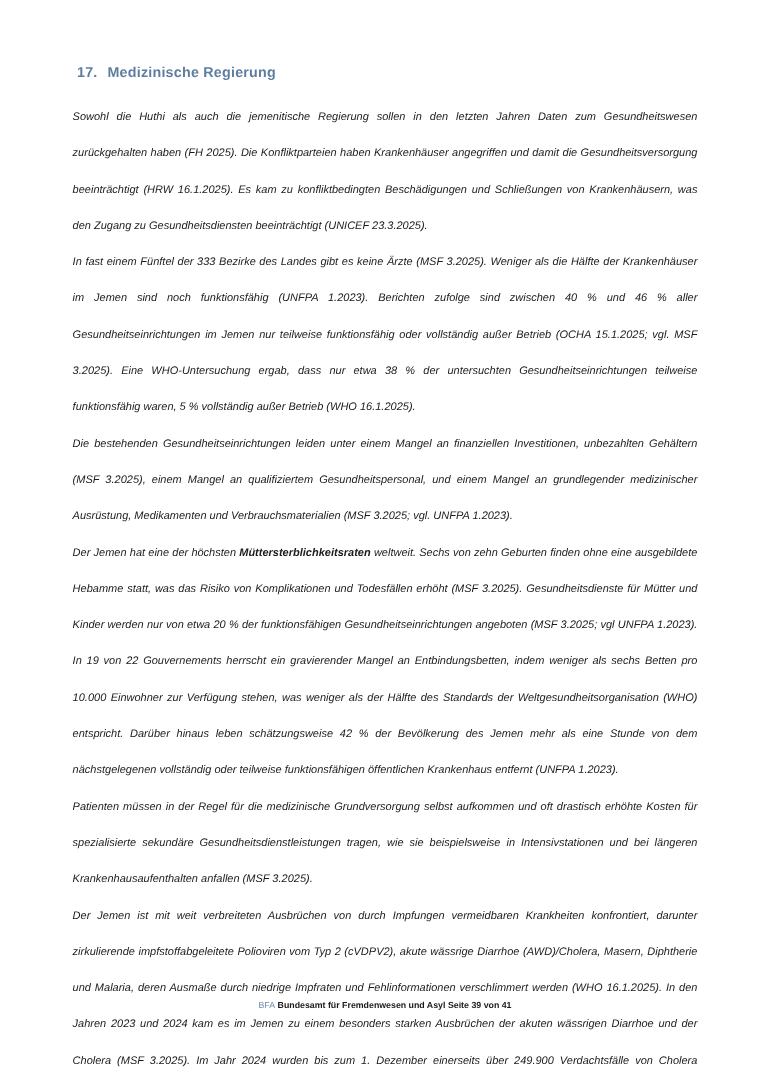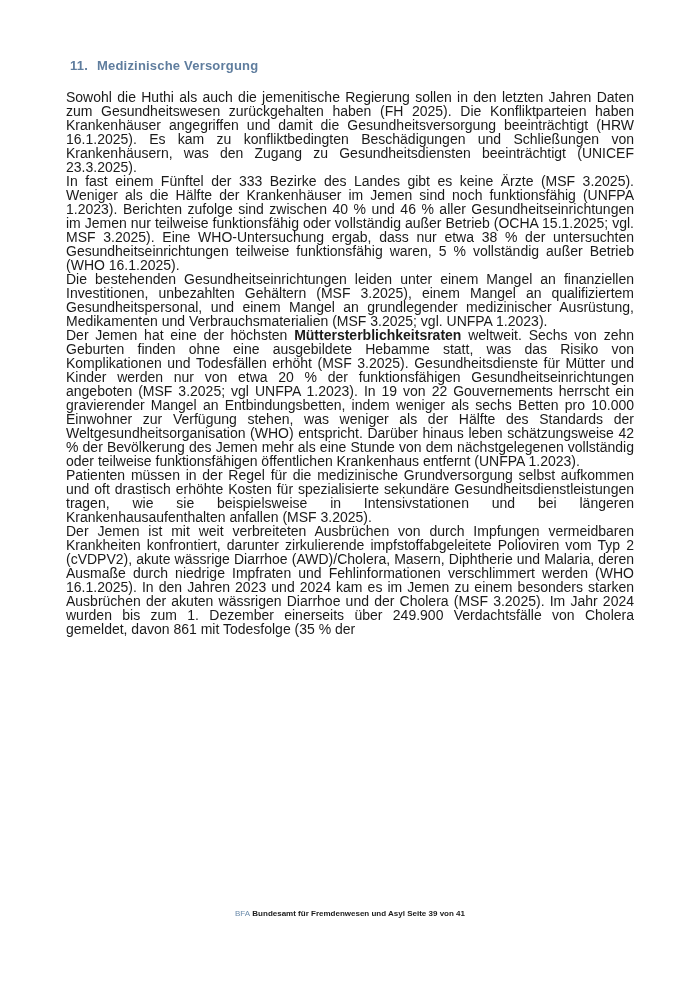--- a/index.html
+++ b/index.html
@@ -23,24 +23,25 @@
     color: var(--heading-color, #5f7d9e);
     font-weight: bold;
     font-size: 13px;
     padding-left: 4px;
     margin-bottom: 17px;
     letter-spacing: 0.2px;
   }
   .heading .sec-num { margin-right: 9px; }
   .doc-body .para {
     margin: 0;
-    font-size: 14px;
-    line-height: 14px;
+    font-size: 10px;
+    line-height: 33px;
     text-align: justify;
     color: var(--text-color, #1a1a1a);
+    font-style: italic;
   }
   .doc-body .para .bold { font-weight: bold; }
   .footer {
     position: absolute;
     top: 908px;
     left: 0;
     right: 0;
     text-align: center;
     font-size: 8px;
     line-height: 12px;
@@ -49,21 +50,21 @@
   .footer .f-brand { color: var(--brand-color, #6c8cab); font-weight: normal; }
   .footer .f-bold { font-weight: bold; }
   .footer .f-normal { font-weight: bold; }
 </style>
 </head>
 <body>
 
 <div class="page" style="--heading-color: #5f7d9e; --brand-color: #6c8cab; --text-color: #1a1a1a;">
   <div class="content">
     <div class="heading">
-      <span class="sec-num">11.</span><span>Medizinische Versorgung</span>
+      <span class="sec-num">17.</span><span>Medizinische Regierung</span>
     </div>
     <div class="doc-body">
         <p class="para"><span>Sowohl die Huthi als auch die jemenitische Regierung sollen in den letzten Jahren Daten zum Gesundheitswesen zurückgehalten haben (FH 2025). Die Konfliktparteien haben Krankenhäuser angegriffen und damit die Gesundheitsversorgung beeinträchtigt (HRW 16.1.2025). Es kam zu konfliktbedingten Beschädigungen und Schließungen von Krankenhäusern, was den Zugang zu Gesundheitsdiensten beeinträchtigt (UNICEF 23.3.2025).</span></p>
         <p class="para"><span>In fast einem Fünftel der 333 Bezirke des Landes gibt es keine Ärzte (MSF 3.2025). Weniger als die Hälfte der Krankenhäuser im Jemen sind noch funktionsfähig (UNFPA 1.2023). Berichten zufolge sind zwischen 40 % und 46 % aller Gesundheitseinrichtungen im Jemen nur teilweise funktionsfähig oder vollständig außer Betrieb (OCHA 15.1.2025; vgl. MSF 3.2025). Eine WHO-Untersuchung ergab, dass nur etwa 38 % der untersuchten Gesundheitseinrichtungen teilweise funktionsfähig waren, 5 % vollständig außer Betrieb (WHO 16.1.2025).</span></p>
         <p class="para"><span>Die bestehenden Gesundheitseinrichtungen leiden unter einem Mangel an finanziellen Investitionen, unbezahlten Gehältern (MSF 3.2025), einem Mangel an qualifiziertem Gesundheitspersonal, und einem Mangel an grundlegender medizinischer Ausrüstung, Medikamenten und Verbrauchsmaterialien (MSF 3.2025; vgl. UNFPA 1.2023).</span></p>
         <p class="para"><span>Der Jemen hat eine der höchsten </span><span class="bold">Müttersterblichkeitsraten</span><span> weltweit. Sechs von zehn Geburten finden ohne eine ausgebildete Hebamme statt, was das Risiko von Komplikationen und Todesfällen erhöht (MSF 3.2025). Gesundheitsdienste für Mütter und Kinder werden nur von etwa 20 % der funktionsfähigen Gesundheitseinrichtungen angeboten (MSF 3.2025; vgl UNFPA 1.2023). In 19 von 22 Gouvernements herrscht ein gravierender Mangel an Entbindungsbetten, indem weniger als sechs Betten pro 10.000 Einwohner zur Verfügung stehen, was weniger als der Hälfte des Standards der Weltgesundheitsorganisation (WHO) entspricht. Darüber hinaus leben schätzungsweise 42 % der Bevölkerung des Jemen mehr als eine Stunde von dem nächstgelegenen vollständig oder teilweise funktionsfähigen öffentlichen Krankenhaus entfernt (UNFPA 1.2023).</span></p>
         <p class="para"><span>Patienten müssen in der Regel für die medizinische Grundversorgung selbst aufkommen und oft drastisch erhöhte Kosten für spezialisierte sekundäre Gesundheitsdienstleistungen tragen, wie sie beispielsweise in Intensivstationen und bei längeren Krankenhausaufenthalten anfallen (MSF 3.2025).</span></p>
         <p class="para"><span>Der Jemen ist mit weit verbreiteten Ausbrüchen von durch Impfungen vermeidbaren Krankheiten konfrontiert, darunter zirkulierende impfstoffabgeleitete Polioviren vom Typ 2 (cVDPV2), akute wässrige Diarrhoe (AWD)/Cholera, Masern, Diphtherie und Malaria, deren Ausmaße durch niedrige Impfraten und Fehlinformationen verschlimmert werden (WHO 16.1.2025). In den Jahren 2023 und 2024 kam es im Jemen zu einem besonders starken Ausbrüchen der akuten wässrigen Diarrhoe und der Cholera (MSF 3.2025). Im Jahr 2024 wurden bis zum 1. Dezember einerseits über 249.900 Verdachtsfälle von Cholera gemeldet, davon 861 mit Todesfolge (35 % der</span></p>
       </div>
   </div>

